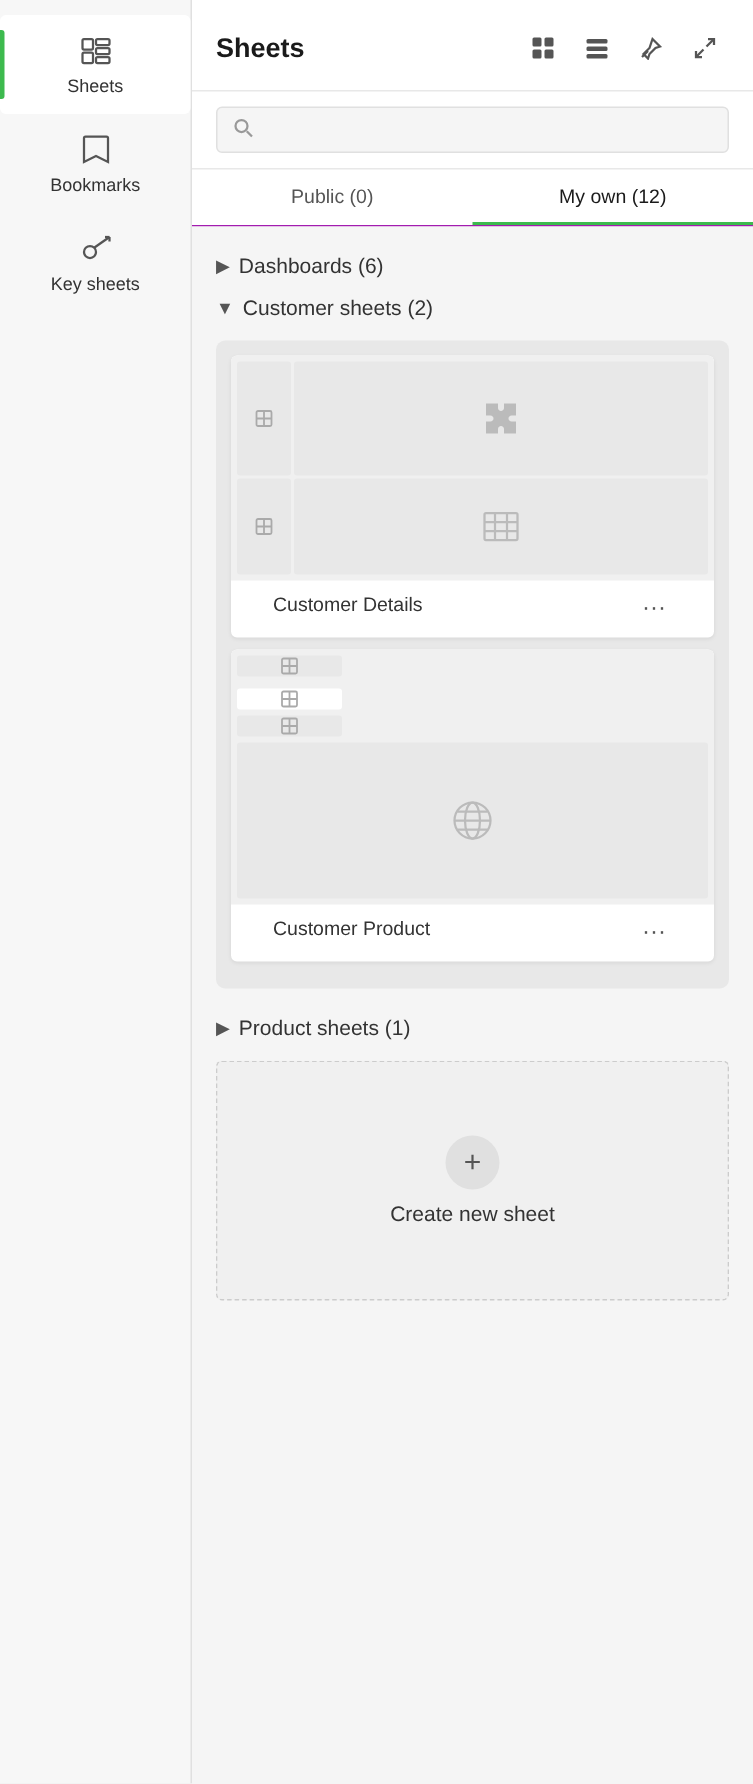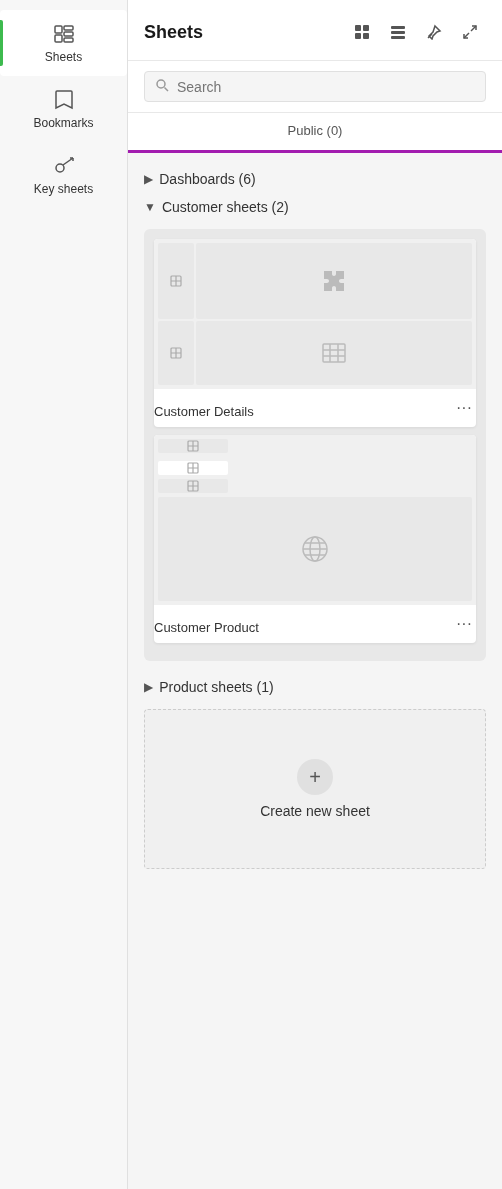--- a/index.html
+++ b/index.html
@@ -119,21 +119,21 @@
       border: none;
       outline: none;
       font-size: 14px;
       color: #333;
       width: 100%;
     }
 
     
     .tabs {
       display: flex;
-      border-bottom: 3px solid #a21caf;
+      border-bottom: 1px solid #a21caf;
       align-items: center;
     }
     .tab {
       flex: 1;
       text-align: center;
       padding: 10px;
       font-size: 13px;
       cursor: pointer;
       color: #555;
       border-bottom: 2px solid transparent;
@@ -210,23 +210,23 @@
     }
     .thumb-cell.small-left {
       width: 36px;
       flex-shrink: 0;
     }
     .thumb-cell.fill {
       flex: 1;
     }
     .sheet-card-footer {
       display: flex;
-      align-items: flex-end;
+      align-items: flex-start;
       justify-content: space-between;
-      padding: 8px 0;
+      padding: 8px 28px;
       font-size: 13px;
       color: #333;
     }
     .sheet-more-btn {
       background: none;
       border: none;
       cursor: pointer;
       color: #555;
       font-size: 16px;
       padding: 2px 4px;
@@ -350,27 +350,29 @@
   </div>
 
   <div class="search-container">
     <div class="search-input-wrapper">
       <span class="search-icon">
         <svg width="14" height="14" viewBox="0 0 14 14" fill="none" stroke="#999" stroke-width="1.5">
           <circle cx="6" cy="6" r="4"></circle>
           <line x1="9.5" y1="9.5" x2="13" y2="13"></line>
         </svg>
       </span>
-      <input class="search-input" type="text" placeholder="Search" style="">
     </div>
   </div>
 
   <div class="tabs">
     <div class="tab">
       <span>Public (0)</span>
+    </div>
+    <div class="tab active">
+      <span>My own (12)</span>
     </div>
   </div>
 
   <div class="content">
 
     <div class="section-header">
       <span class="chevron">▶</span>
       <span>Dashboards (6)</span>
     </div>
 

